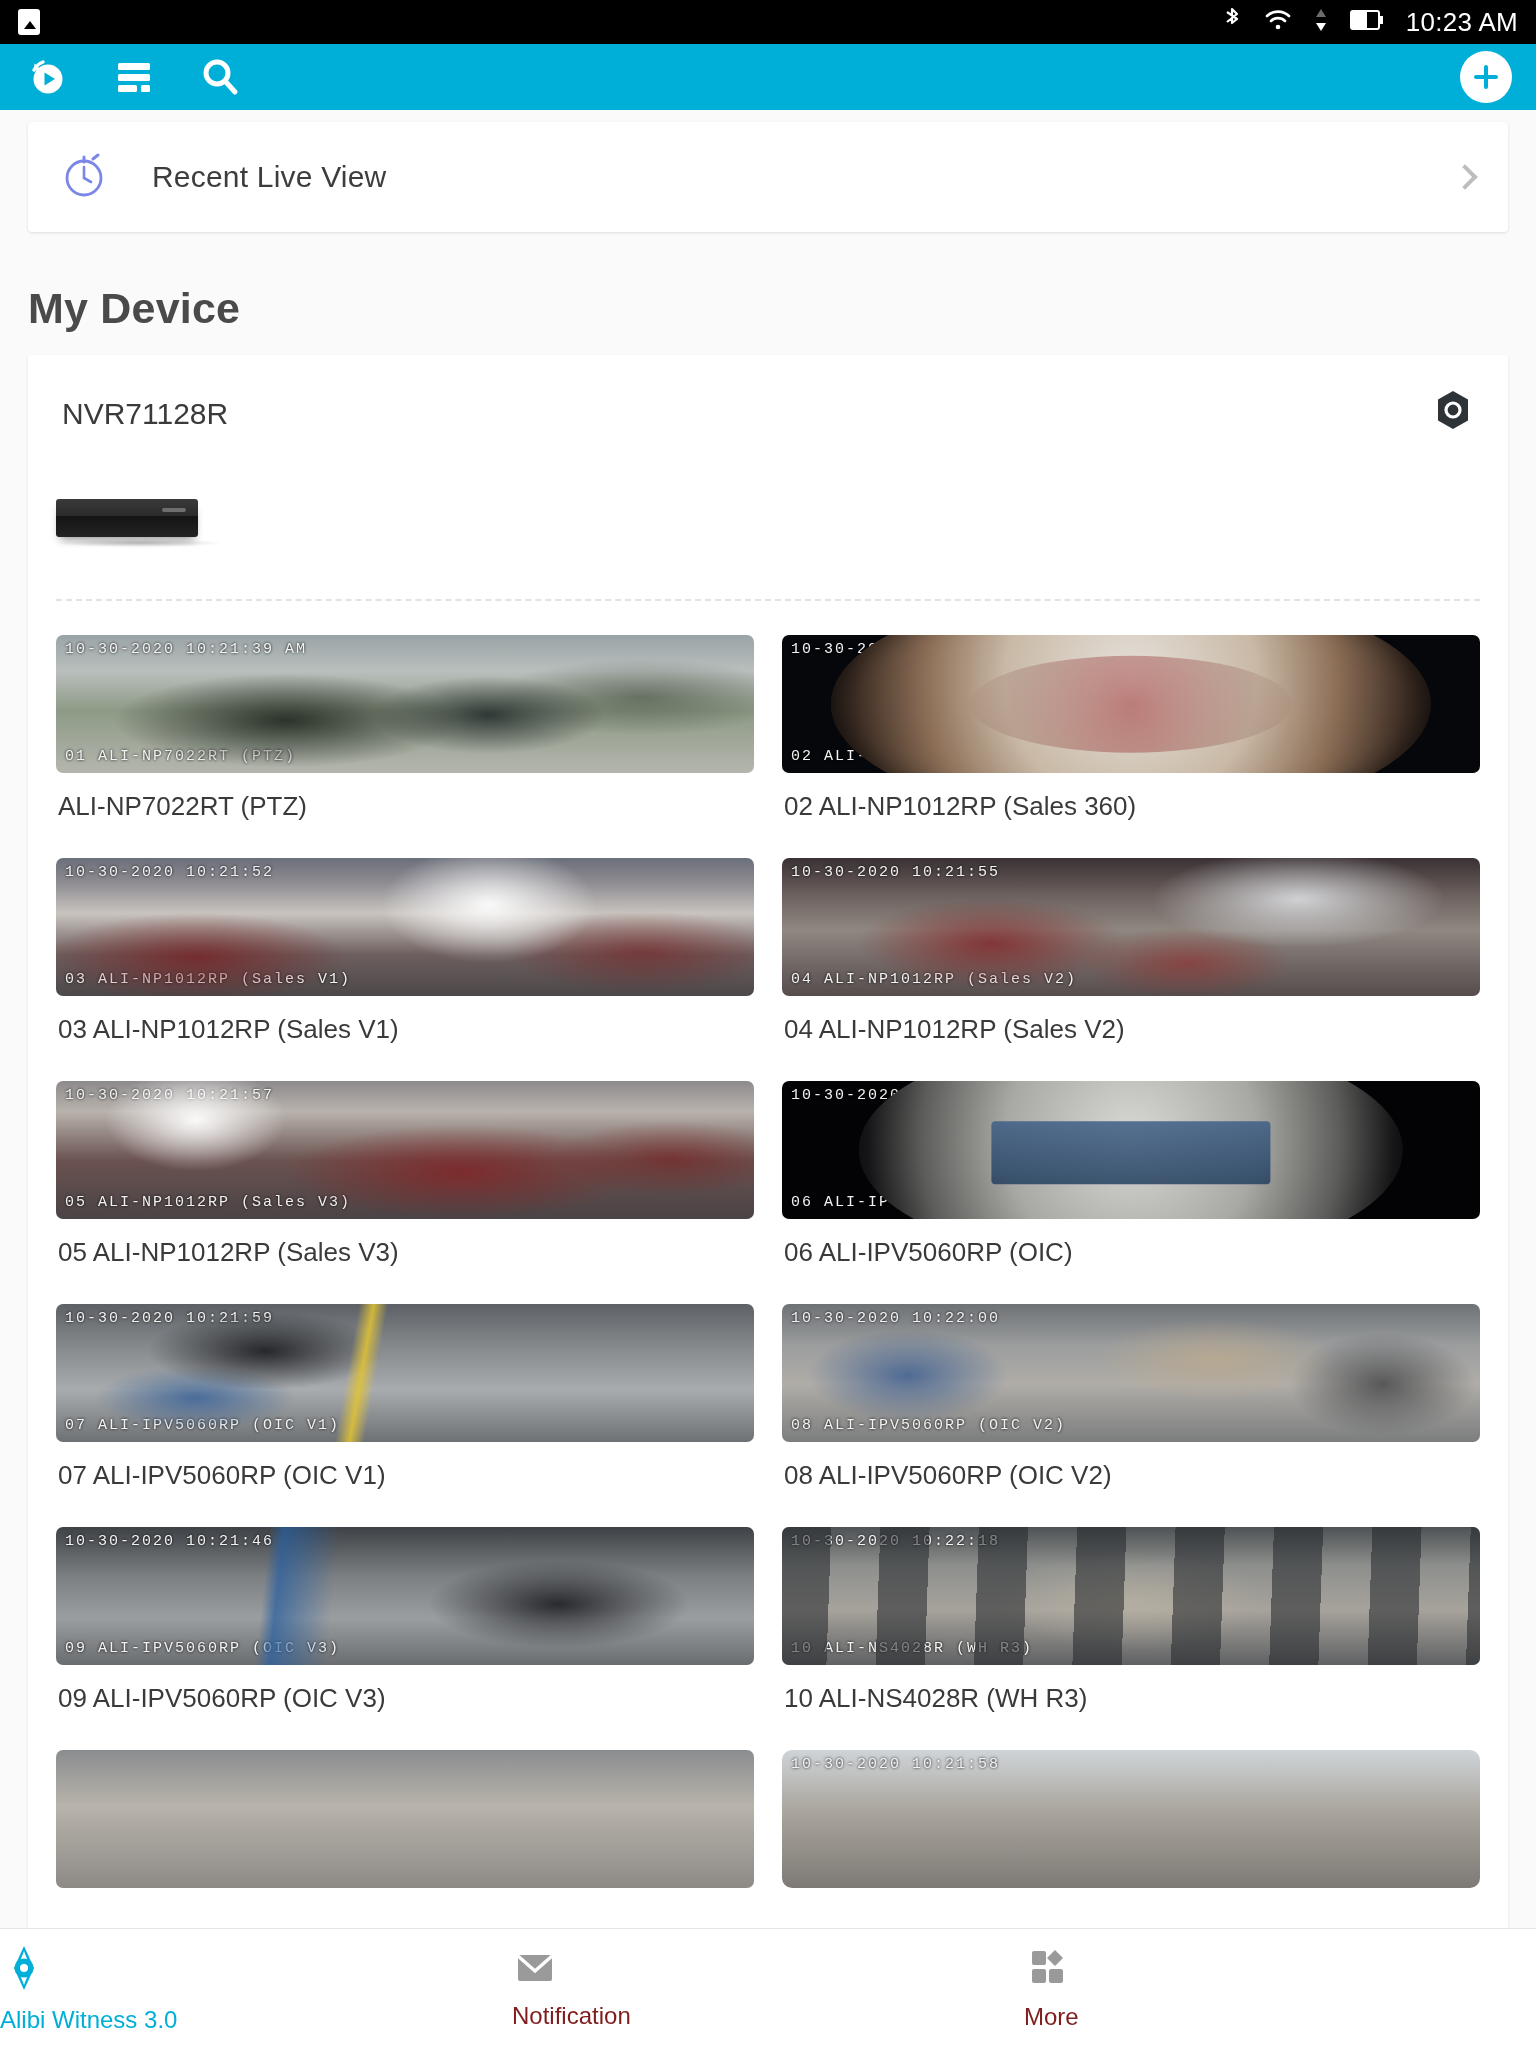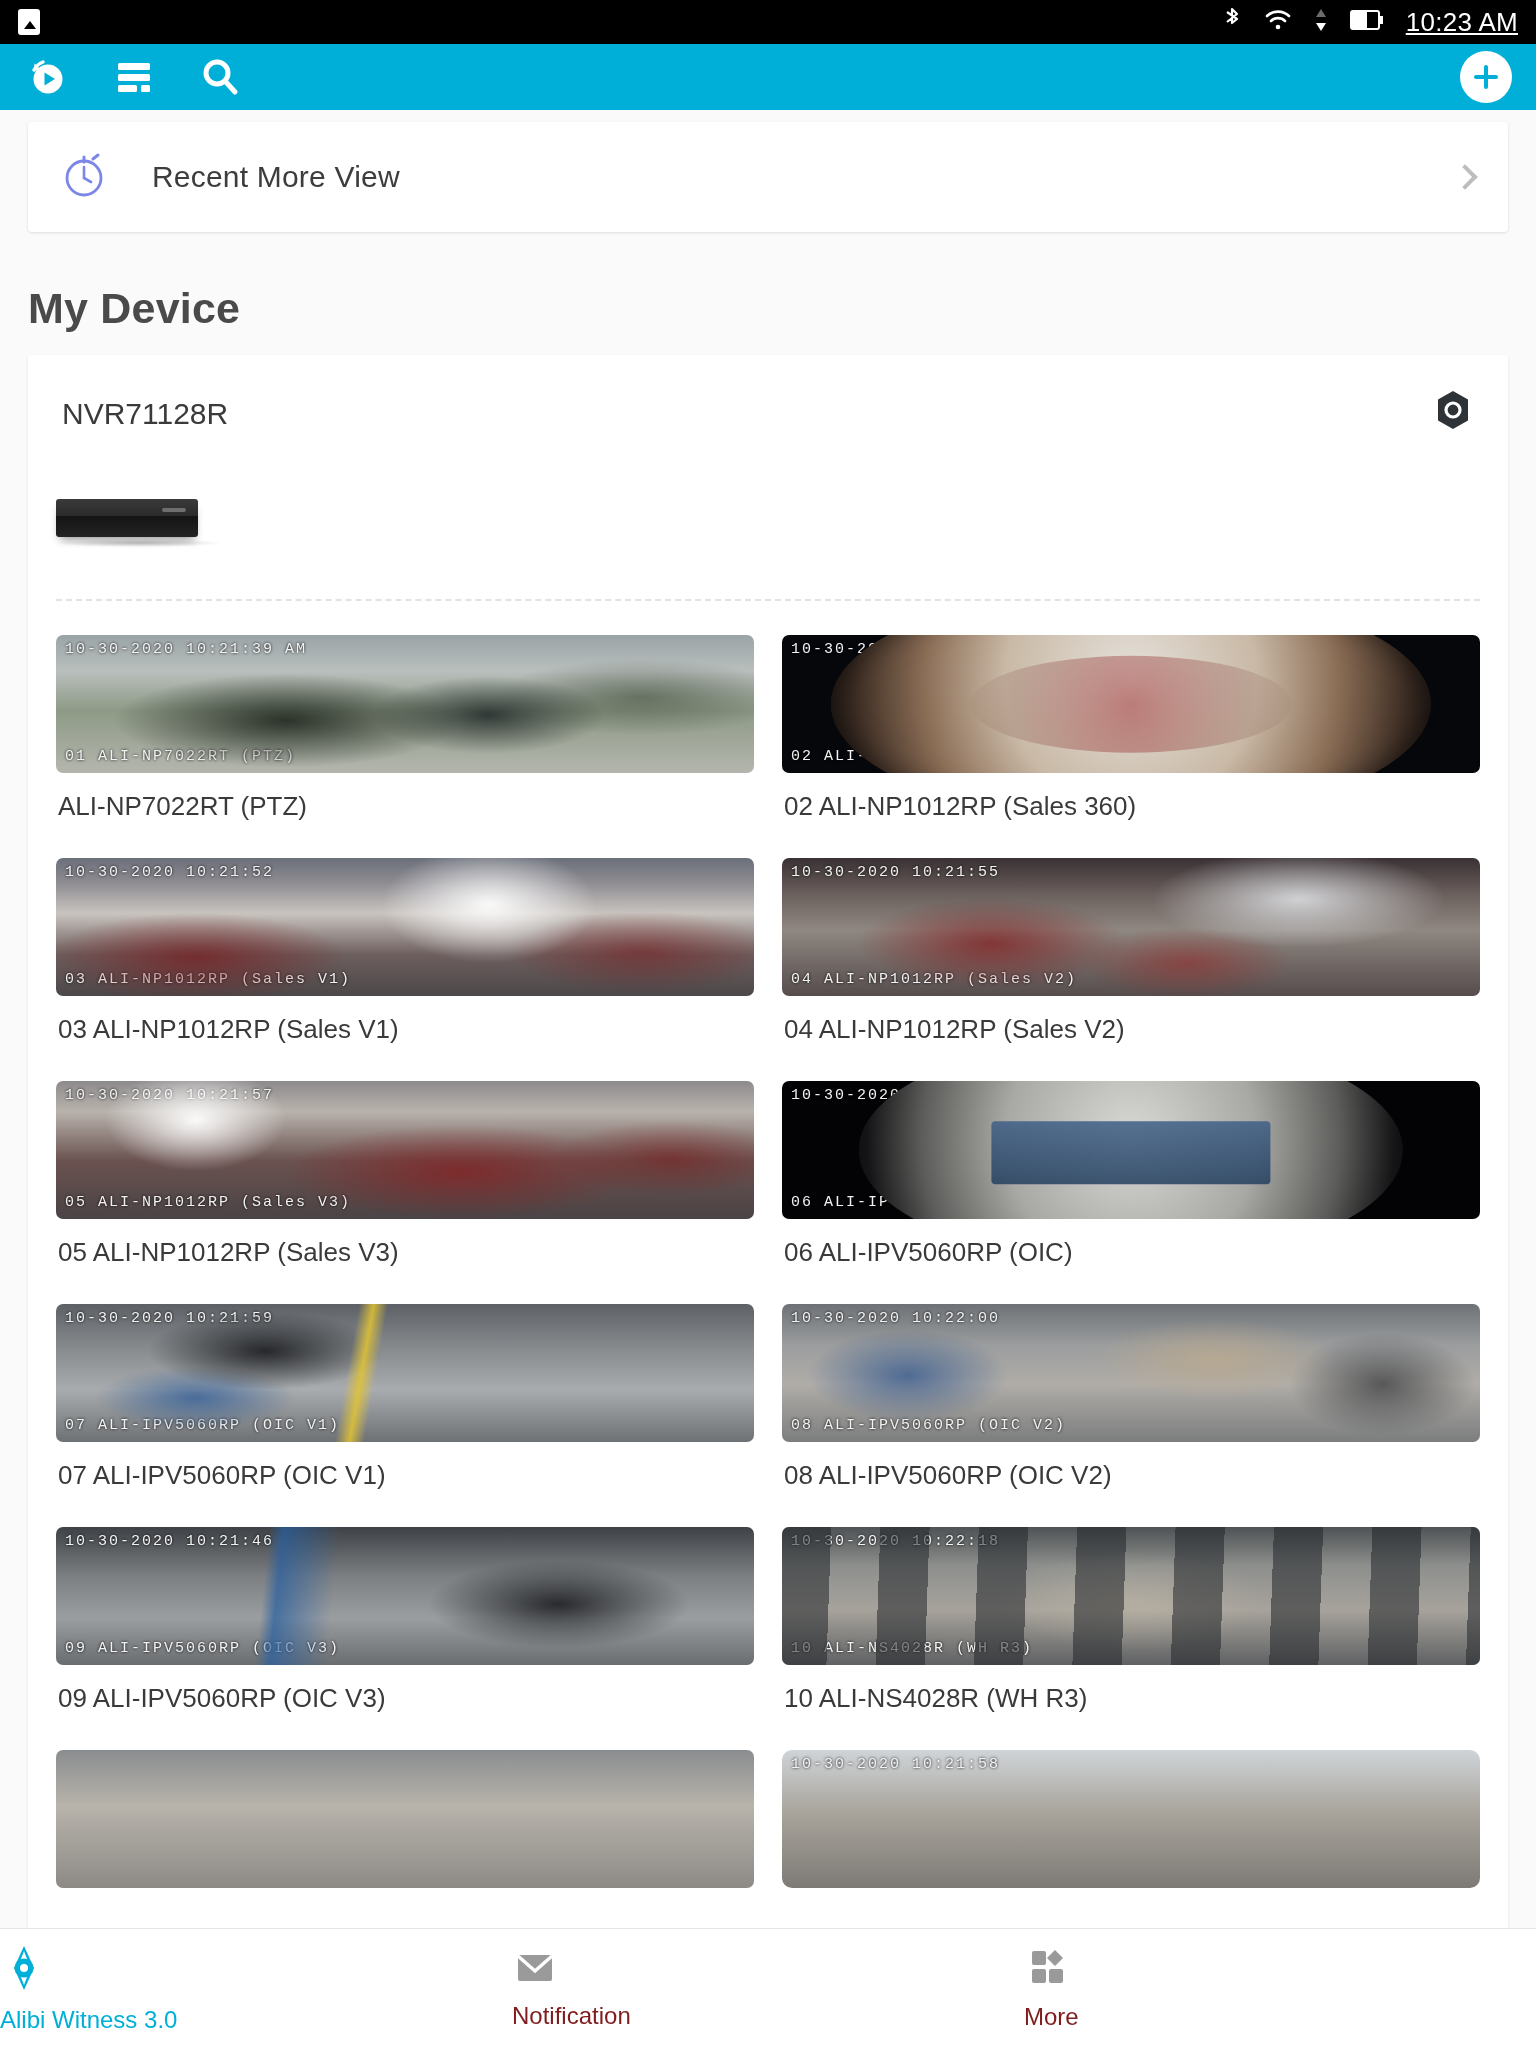--- a/index.html
+++ b/index.html
@@ -10,21 +10,21 @@
     overflow:hidden;
     position:relative;
   }
 
   
   .statusbar{
     height:44px; background:#000; display:flex; align-items:center;
     padding:0 18px; color:#fff;
   }
   .sb-left{display:flex;align-items:center;gap:10px;}
-  .sb-right{margin-left:auto;display:flex;align-items:center;gap:22px;text-decoration:underline;}
+  .sb-right{margin-left:auto;display:flex;align-items:center;gap:22px;}
   .sb-time{font-size:26px;letter-spacing:.3px;font-weight:400;}
   .gallery-ic{width:22px;height:26px;border:3px solid #fff;border-radius:3px;position:relative;background:#fff;}
   .gallery-ic::after{content:"";position:absolute;left:3px;bottom:3px;width:0;height:0;
     border-left:6px solid transparent;border-right:6px solid transparent;border-bottom:8px solid #000;}
 
   
   .appbar{
     height:66px; background:#00AFD7; display:flex; align-items:center;
     padding:0 24px; gap:38px; position:relative;
   }
@@ -262,21 +262,21 @@
     <div class="recent-row">
       <span>
         <svg width="46" height="48" viewBox="0 0 46 48">
           <circle cx="22" cy="27" r="17" fill="none" stroke="#7b86e8" stroke-width="2.8"></circle>
           <line x1="22" y1="27" x2="22" y2="16" stroke="#7b86e8" stroke-width="2.6" stroke-linecap="round"></line>
           <line x1="22" y1="27" x2="29" y2="31" stroke="#7b86e8" stroke-width="2.6" stroke-linecap="round"></line>
           <line x1="22" y1="6" x2="22" y2="11" stroke="#7b86e8" stroke-width="3" stroke-linecap="round"></line>
           <path d="M31 8 L36 4" stroke="#7b86e8" stroke-width="3" stroke-linecap="round"></path>
         </svg>
       </span>
-      <span class="recent-label">Recent More View</span>
+      <span class="recent-label">Recent Live View</span>
       <span class="chev"></span>
     </div>
   </div>
 
   <div class="section-title">My Device</div>
 
   <div class="device-card">
     <div class="device-head">
       <span class="device-name">NVR71128R</span>
       <span class="gear">

